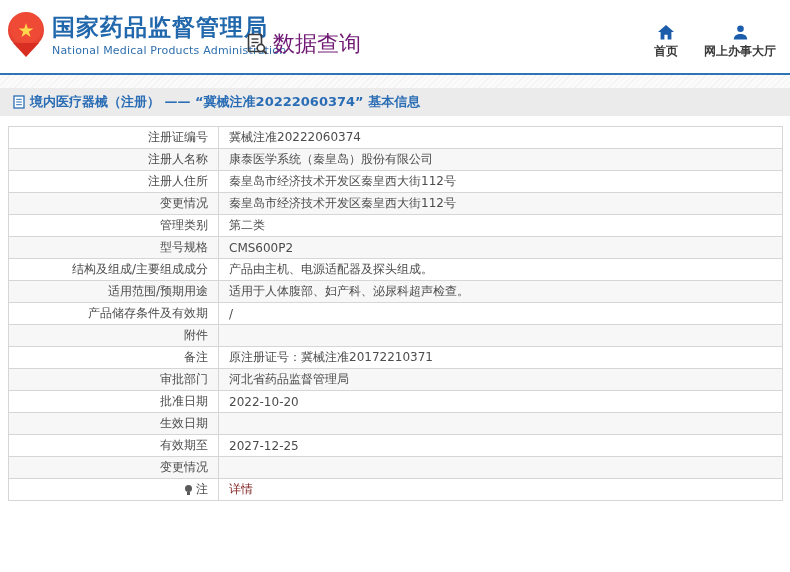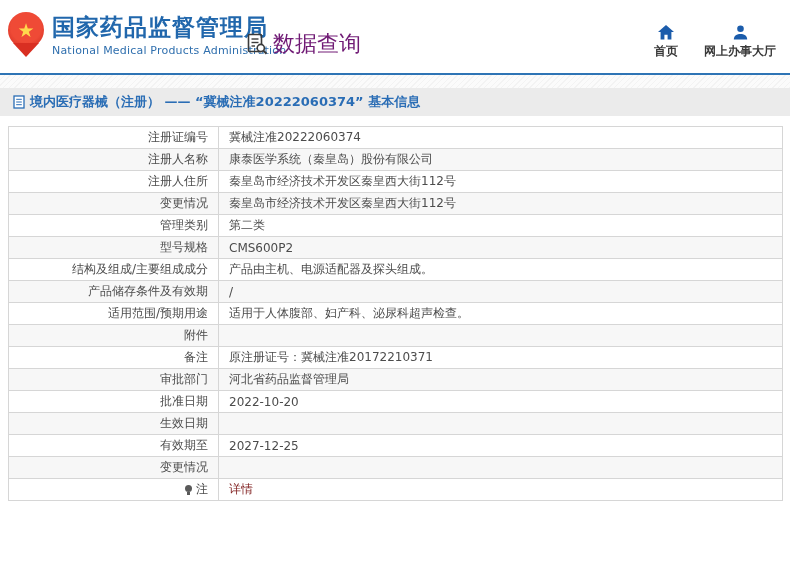--- a/index.html
+++ b/index.html
@@ -169,26 +169,26 @@
         </tr>
         <tr>
           <th>型号规格</th>
           <td>CMS600P2</td>
         </tr>
         <tr>
           <th>结构及组成/主要组成成分</th>
           <td>产品由主机、电源适配器及探头组成。</td>
         </tr>
         <tr>
+          <th>适用范围/预期用途</th>
+          <td>适用于人体腹部、妇产科、泌尿科超声检查。</td>
+        </tr>
+        <tr>
           <th>产品储存条件及有效期</th>
           <td>/</td>
-        </tr>
-        <tr>
-          <th>适用范围/预期用途</th>
-          <td>适用于人体腹部、妇产科、泌尿科超声检查。</td>
         </tr>
         <tr>
           <th>附件</th>
           <td></td>
         </tr>
         <tr>
           <th>备注</th>
           <td>原注册证号：冀械注准20172210371</td>
         </tr>
         <tr>

